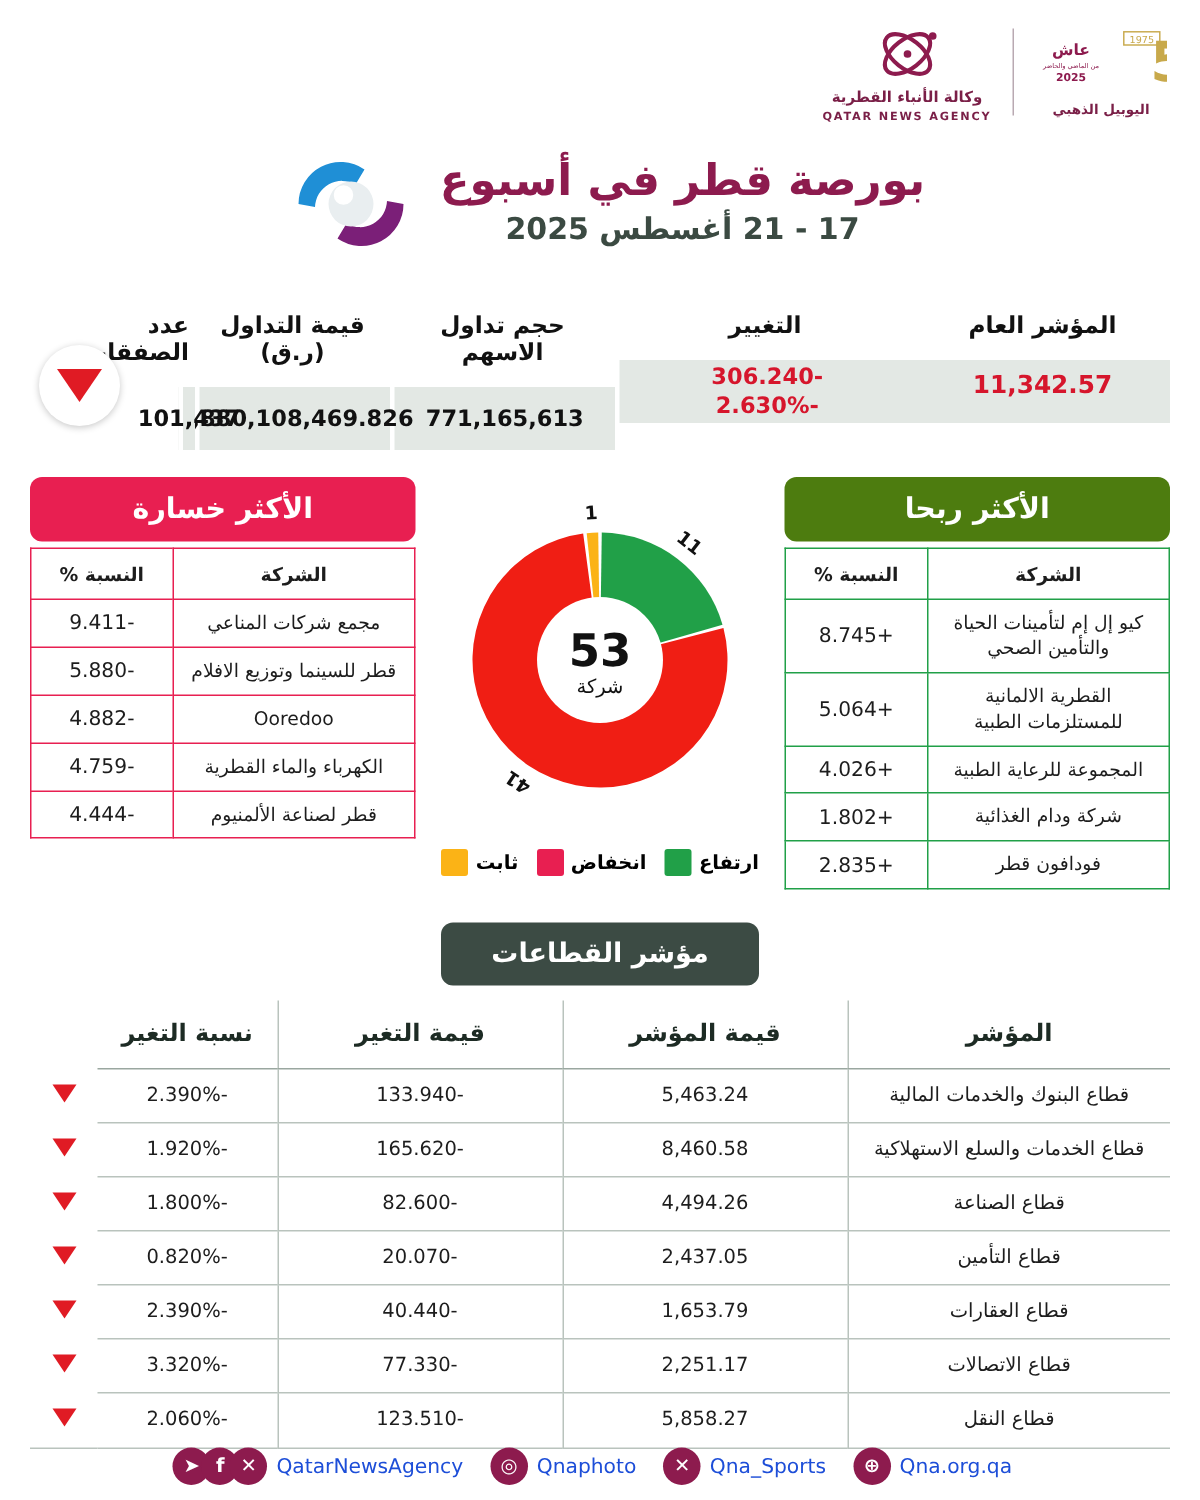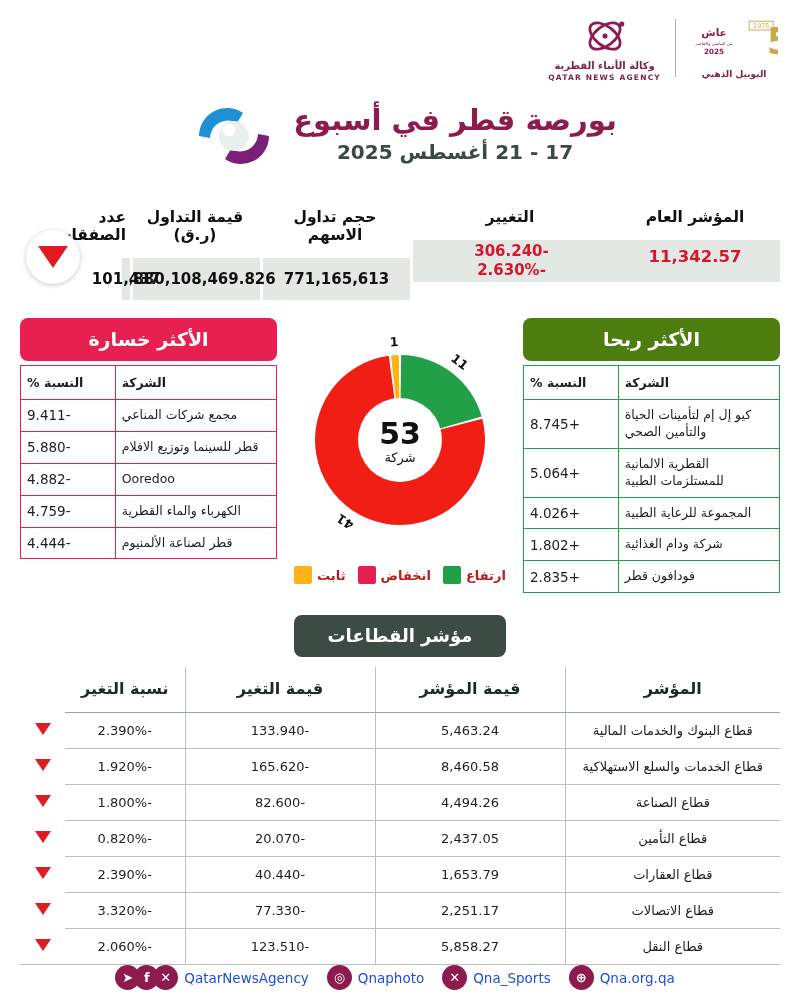--- a/index.html
+++ b/index.html
@@ -80,21 +80,21 @@
   .mid { display: flex; direction: rtl; margin: 18px 20px 0 20px; gap: 0; align-items: flex-start; }
   .panel { width: 257px; flex: 0 0 257px; }
   .panel-head {
     border-radius: 8px; color:#fff; font-size: 19px; font-weight: bold;
     text-align:center; padding: 10px 0 11px 0;
   }
   .panel-head.loss { background: #e81f51; }
   .panel-head.gain { background: #4d7c0f; }
   table.ptab { width:100%; border-collapse: collapse; margin-top: 4px; table-layout: fixed; }
   table.ptab th, table.ptab td {
-    font-size: 12.5px; text-align:left; padding: 7px 6px; color:#1d1d1d;
+    font-size: 12.5px; text-align:center; padding: 7px 6px; color:#1d1d1d;
     vertical-align: middle;
   }
   table.ptab th { font-weight: bold; font-size: 12.5px; height: 34px; }
   table.ptab.loss th, table.ptab.loss td { border: 1.4px solid #e81f51; }
   table.ptab.gain th, table.ptab.gain td { border: 1.4px solid #21a048; }
   table.ptab th:first-child, table.ptab td:first-child { width: 63%; margin-left: 16px; }
   table.ptab td.name { line-height: 1.35; font-size: 12.5px; }
   table.ptab td.pct { font-size: 13.5px; }
   .ptab-rounded tr:first-child th:first-child { border-top-right-radius: 6px; }
   .ptab-rounded tr:first-child th:last-child { border-top-left-radius: 6px; }
@@ -103,21 +103,21 @@
 
   
   .donutwrap { flex: 1; display:flex; flex-direction:column; align-items:center; padding-top: 4px; }
   .donut-svg { width: 205px; height: 240px; }
   .donut-center-num { font-size: 30px; font-weight: bold; fill:#111; }
   .donut-center-lbl { font-size: 13px; fill:#111; }
   .slice-lbl { font-size: 12.5px; font-weight: bold; fill:#111; }
   .legend { display:flex; direction: rtl; gap: 12px; align-items:center; margin-top: 4px; }
   .legend-item { display:flex; align-items:center; gap:5px; }
   .legend-sw { width: 18px; height: 18px; border-radius: 2px; }
-  .legend-lbl { font-size: 13px; font-weight: bold; color:#b91c1c; }
+  .legend-lbl { font-size: 13px; font-weight: bold; color:#000000; }
 
   
   .sec-title {
     margin: 22px auto 0 auto; width: 212px; background:#3c4b44; color:#fff;
     border-radius: 8px; text-align:center; font-size: 18px; font-weight: bold;
     padding: 10px 0 11px 0;
   }
   .sectab { width: 760px; margin: 10px auto 0 auto; border-collapse: collapse; direction: rtl; table-layout: fixed; }
   .sectab th {
     font-size: 16px; font-weight: bold; color:#1d2b24; padding: 12px 10px 14px 10px;

